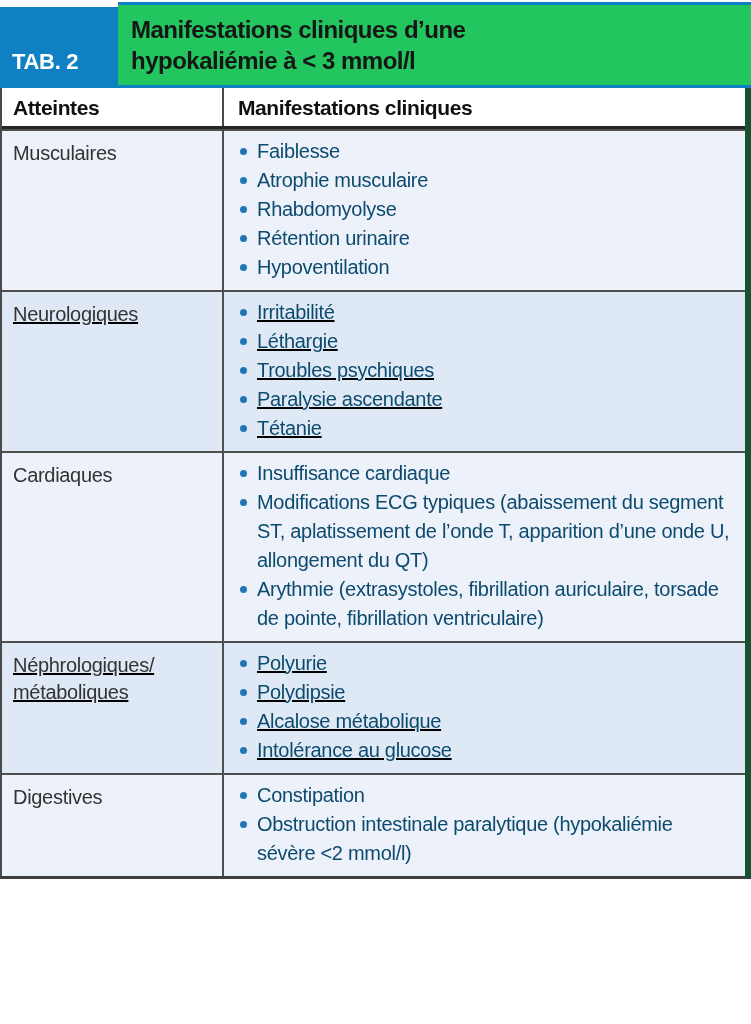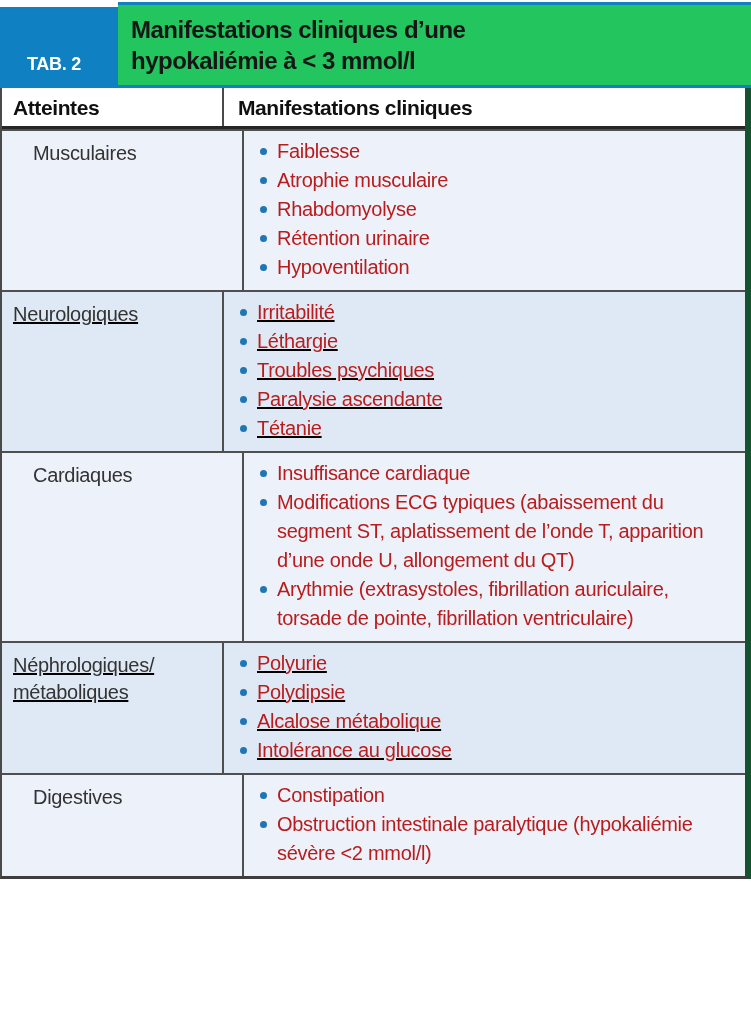--- a/index.html
+++ b/index.html
@@ -15,24 +15,24 @@
 
   
   .header { display: flex; align-items: stretch; padding-top: 2px; }
   .tab-box {
     width: 118px;
     margin-top: 5px;
     background: #0f80c1;
     color: #ffffff;
     display: flex;
     align-items: flex-end;
-    padding: 0 0 13px 27px;
+    padding: 0 0 13px 12px;
     box-sizing: border-box;
     font-weight: bold;
-    font-size: 18px;
+    font-size: 22px;
     letter-spacing: -0.3px;
   }
   .title-band {
     flex: 1;
     background: #22c55e;
     border-top: 3px solid #0f80c1;
     border-bottom: 3px solid #0f80c1;
     padding: 9px 8px 9px 13px;
     box-sizing: border-box;
     display: flex;
@@ -63,40 +63,40 @@
   .cols-header .c2 { flex: 1; padding: 8px 10px 6px 14px; }
   .col-label {
     font-weight: bold;
     font-size: 21px;
     color: #101010;
     letter-spacing: -0.4px;
   }
 
   .row { display: flex; border-top: 2px solid #4f4f4f; }
   .row:first-of-type { border-top: none; }
-  .row.shade-light { background: #edf1fa; padding-left: 20px; }
+  .row.shade-light { background: #edf1fa; }
   .row.shade-blue  { background: #dfe9f5; text-decoration: underline; }
   .cat {
     width: 222px;
     box-sizing: border-box;
     border-right: 2px solid #4f4f4f;
     padding: 9px 8px 6px 11px;
     font-size: 20px;
     line-height: 27px;
     color: #333333;
     letter-spacing: -0.3px;
   }
   .items { flex: 1; padding: 6px 10px 8px 14px; }
   ul.blist { list-style: none; margin: 0; padding: 0; }
   ul.blist li {
     position: relative;
     padding-left: 19px;
     font-size: 20px;
     line-height: 29px;
-    color: #b91c1c;
+    color: #0c4a6e;
     letter-spacing: -0.3px;
   }
   .dot {
     position: absolute;
     left: 2px;
     top: 11px;
     width: 7px;
     height: 7px;
     border-radius: 50%;
     background: #2076b4;

